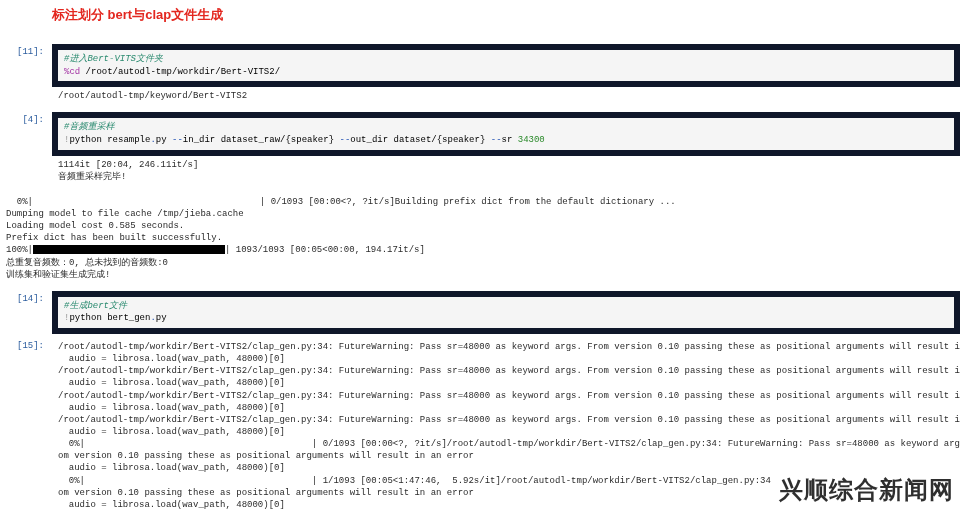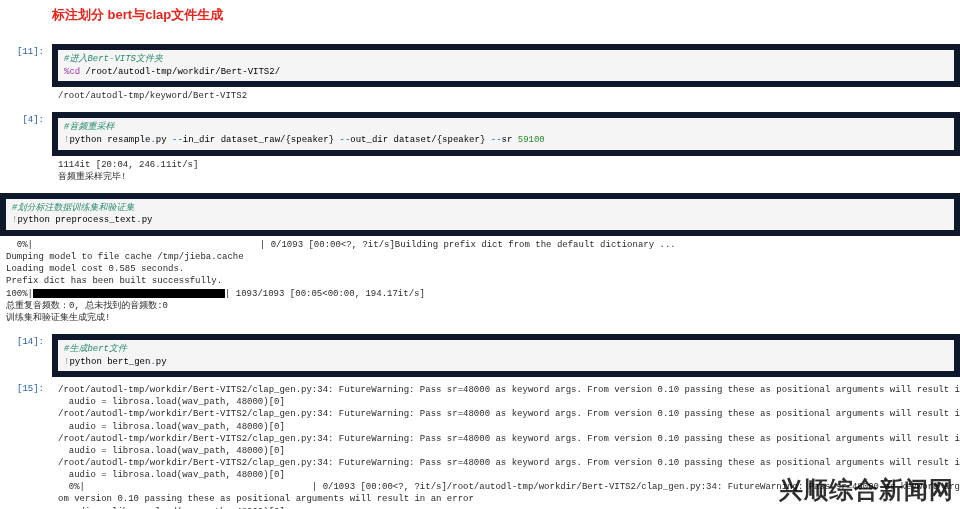--- a/index.html
+++ b/index.html
@@ -83,29 +83,27 @@
         <div class="body">
           <div class="input-area"><span class="c-green">#进入Bert-VITS文件夹</span>
 <span class="c-mag">%cd</span> /root/autodl-tmp/workdir/Bert-VITS2/</div>
           <div class="output-area">/root/autodl-tmp/keyword/Bert-VITS2</div>
         </div>
       </div>
       <div class="cell">
         <div class="prompt">[4]:</div>
         <div class="body">
           <div class="input-area"><span class="c-green">#音频重采样</span>
-<span class="c-sep">!</span>python resample<span class="c-blue">.</span>py <span class="c-blue">--</span>in_dir dataset_raw/{speaker} <span class="c-blue">--</span>out_dir dataset/{speaker} <span class="c-blue">--</span>sr <span class="c-num">59100</span></div>
+<span class="c-sep">!</span>python resample<span class="c-blue">.</span>py <span class="c-blue">--</span>in_dir dataset_raw/{speaker} <span class="c-blue">--</span>out_dir dataset/{speaker} <span class="c-blue">--</span>sr <span class="c-num">34300</span></div>
           <div class="output-area">1114it [20:04, 246.11it/s]
 音频重采样完毕!</div>
         </div>
       </div>
       <div class="cell">
         <div class="body">
-          <div class="input-area"><span class="c-green">#划分标注数据训练集和验证集</span>
-<span class="c-sep">!</span>python preprocess_text<span class="c-blue">.</span>py</div>
           <div class="output-area">  0%|                                          | 0/1093 [00:00&lt;?, ?it/s]Building prefix dict from the default dictionary ...
 Dumping model to file cache /tmp/jieba.cache
 Loading model cost 0.585 seconds.
 Prefix dict has been built successfully.
 100%|<span class="bar" style="width: 192px;"></span>| 1093/1093 [00:05&lt;00:00, 194.17it/s]
 总重复音频数：0, 总未找到的音频数:0
 训练集和验证集生成完成!</div>
         </div>
       </div>
       <div class="cell">

